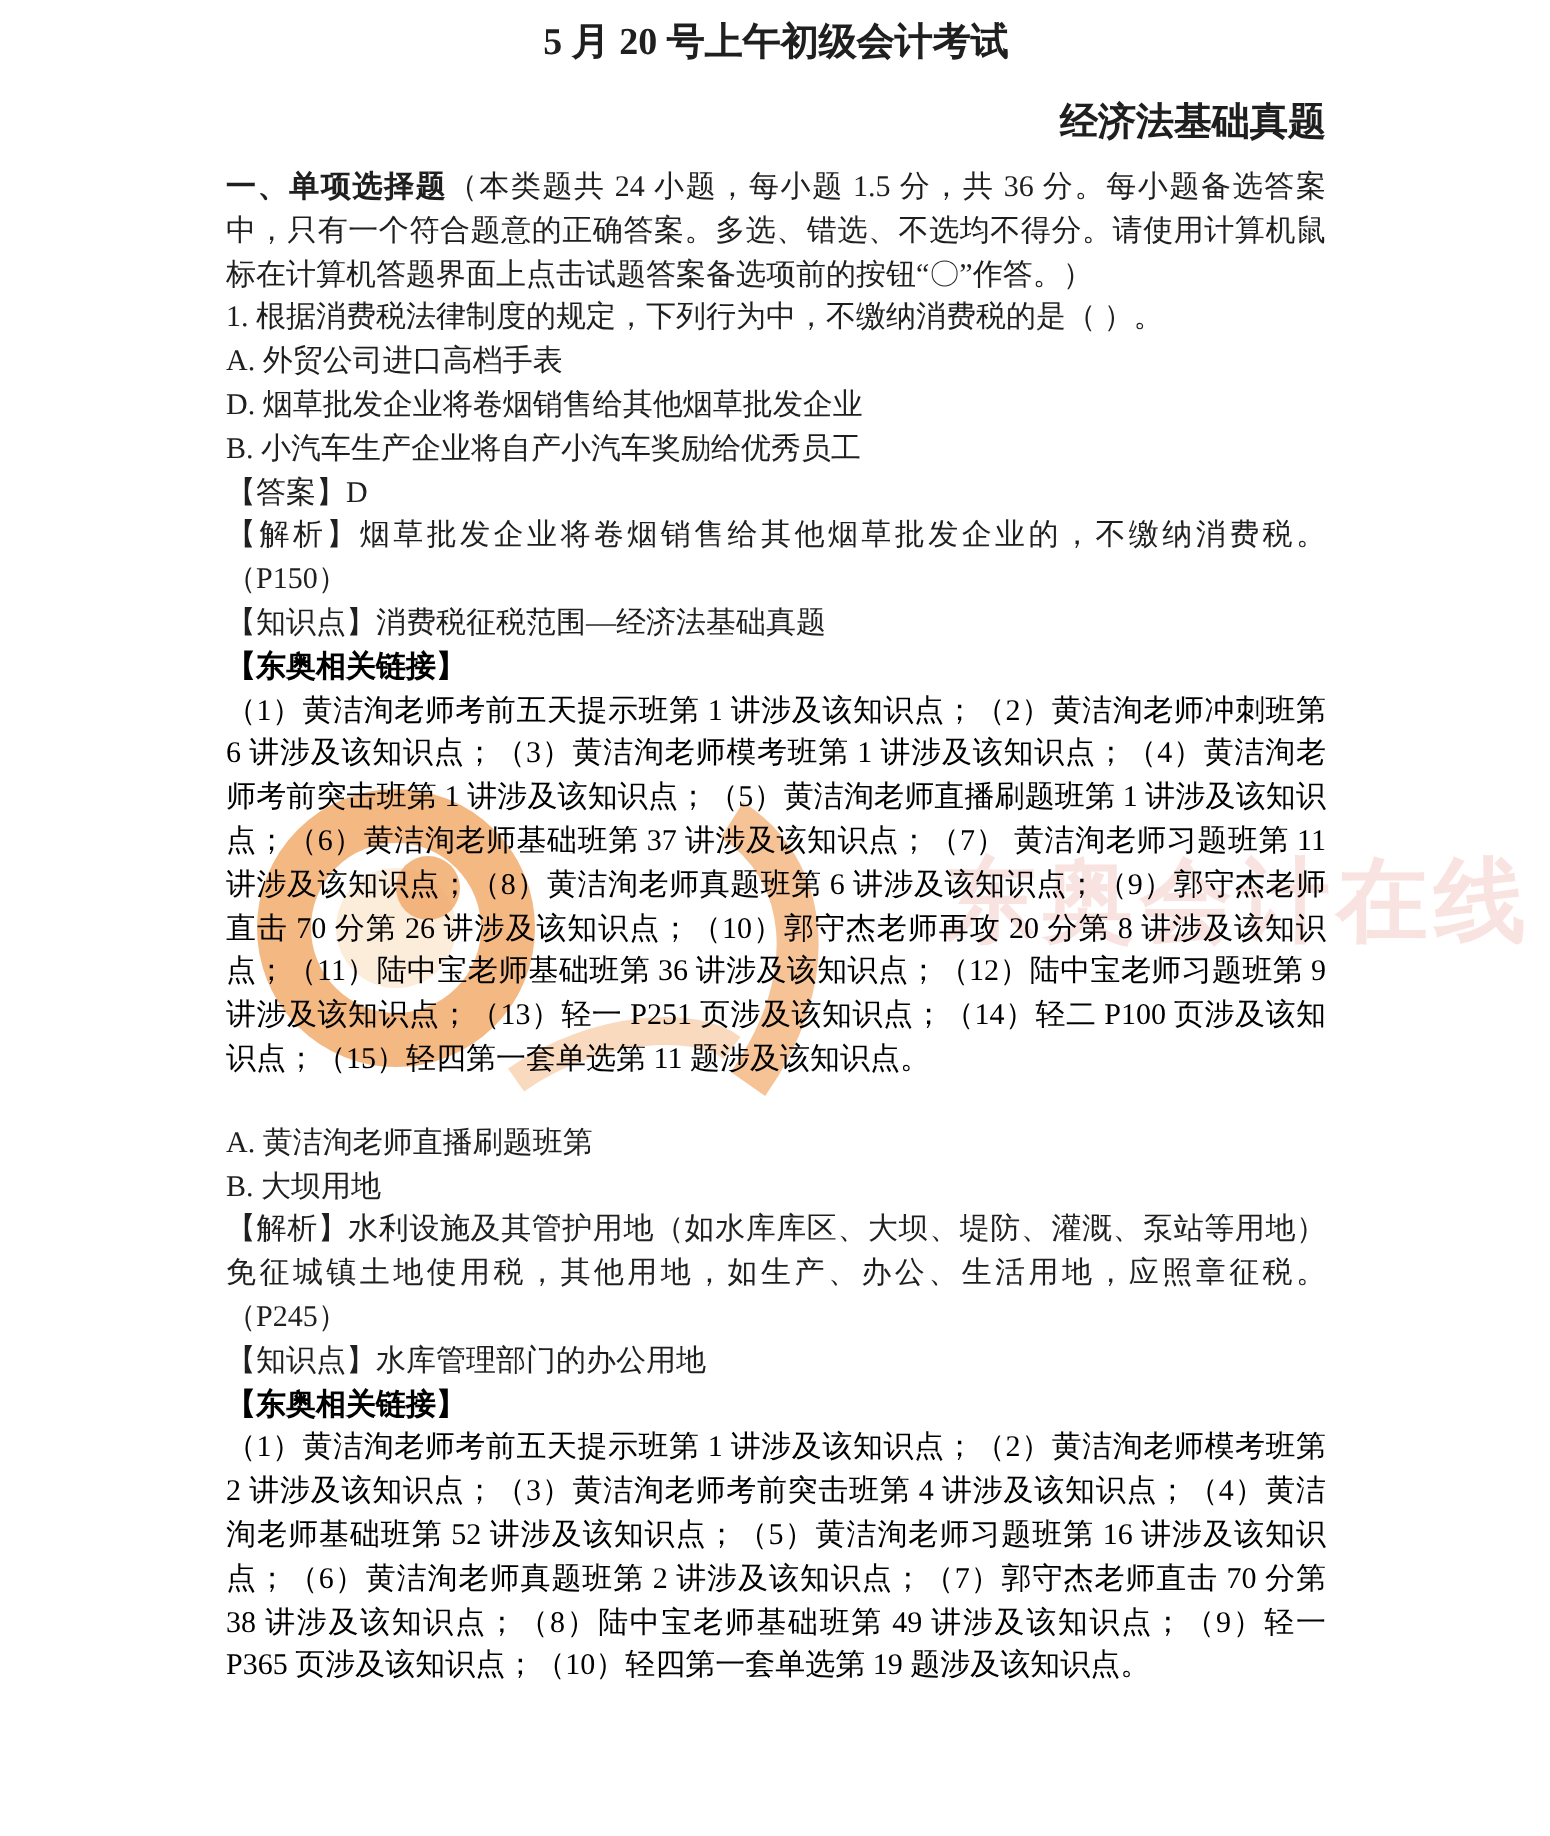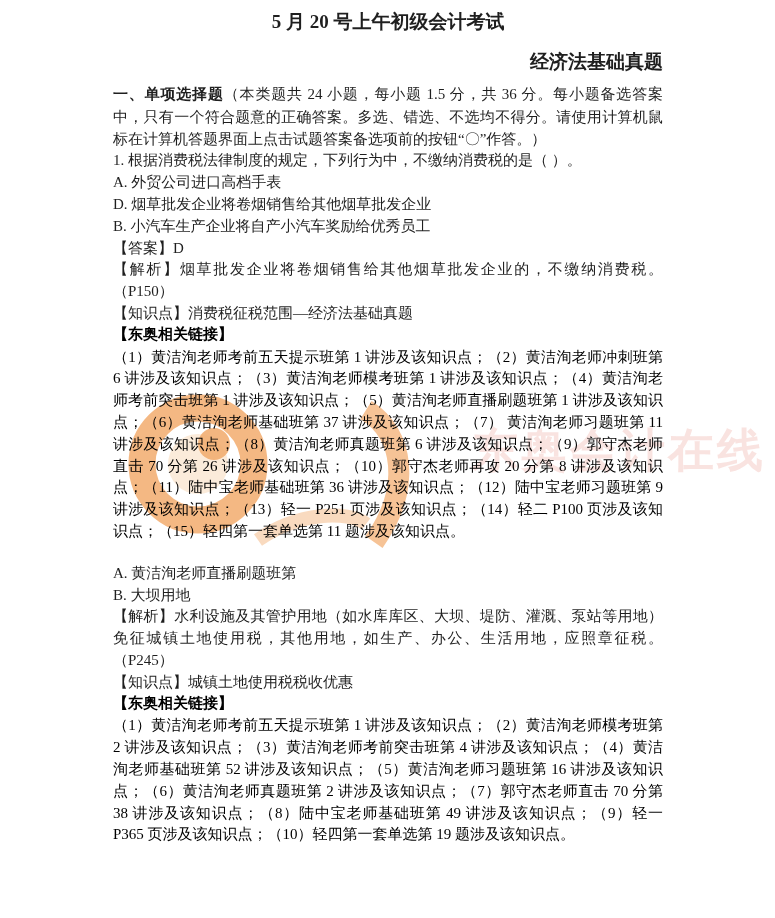--- a/index.html
+++ b/index.html
@@ -84,19 +84,19 @@
       <p class="jus">【解析】烟草批发企业将卷烟销售给其他烟草批发企业的，不缴纳消费税。（P150）</p>
       <p>【知识点】消费税征税范围—经济法基础真题</p>
       <p class="red bold">【东奥相关链接】</p>
       <p class="red jus">（1）黄洁洵老师考前五天提示班第 1 讲涉及该知识点；（2）黄洁洵老师冲刺班第 6 讲涉及该知识点；（3）黄洁洵老师模考班第 1 讲涉及该知识点；（4）黄洁洵老师考前突击班第 1 讲涉及该知识点；（5）黄洁洵老师直播刷题班第 1 讲涉及该知识点；（6）黄洁洵老师基础班第 37 讲涉及该知识点；（7） 黄洁洵老师习题班第 11 讲涉及该知识点；（8）黄洁洵老师真题班第 6 讲涉及该知识点；（9）郭守杰老师直击 70 分第 26 讲涉及该知识点；（10）郭守杰老师再攻 20 分第 8 讲涉及该知识点；（11）陆中宝老师基础班第 36 讲涉及该知识点；（12）陆中宝老师习题班第 9 讲涉及该知识点；（13）轻一 P251 页涉及该知识点；（14）轻二 P100 页涉及该知识点；（15）轻四第一套单选第 11 题涉及该知识点。</p>
     </div>
 
     <div class="q2">
       <p>A. 黄洁洵老师直播刷题班第</p>
       <p>B. 大坝用地</p>
       <p class="jus">【解析】水利设施及其管护用地（如水库库区、大坝、堤防、灌溉、泵站等用地）免征城镇土地使用税，其他用地，如生产、办公、生活用地，应照章征税。（P245）</p>
-      <p>【知识点】城镇土地使用税税收优惠</p>
+      <p>【知识点】水库管理部门的办公用地</p>
       <p class="red bold">【东奥相关链接】</p>
       <p class="red jus">（1）黄洁洵老师考前五天提示班第 1 讲涉及该知识点；（2）黄洁洵老师模考班第 2 讲涉及该知识点；（3）黄洁洵老师考前突击班第 4 讲涉及该知识点；（4）黄洁洵老师基础班第 52 讲涉及该知识点；（5）黄洁洵老师习题班第 16 讲涉及该知识点；（6）黄洁洵老师真题班第 2 讲涉及该知识点；（7）郭守杰老师直击 70 分第 38 讲涉及该知识点；（8）陆中宝老师基础班第 49 讲涉及该知识点；（9）轻一 P365 页涉及该知识点；（10）轻四第一套单选第 19 题涉及该知识点。</p>
     </div>
 
   </div>
 </div>
 
 </body></html>

